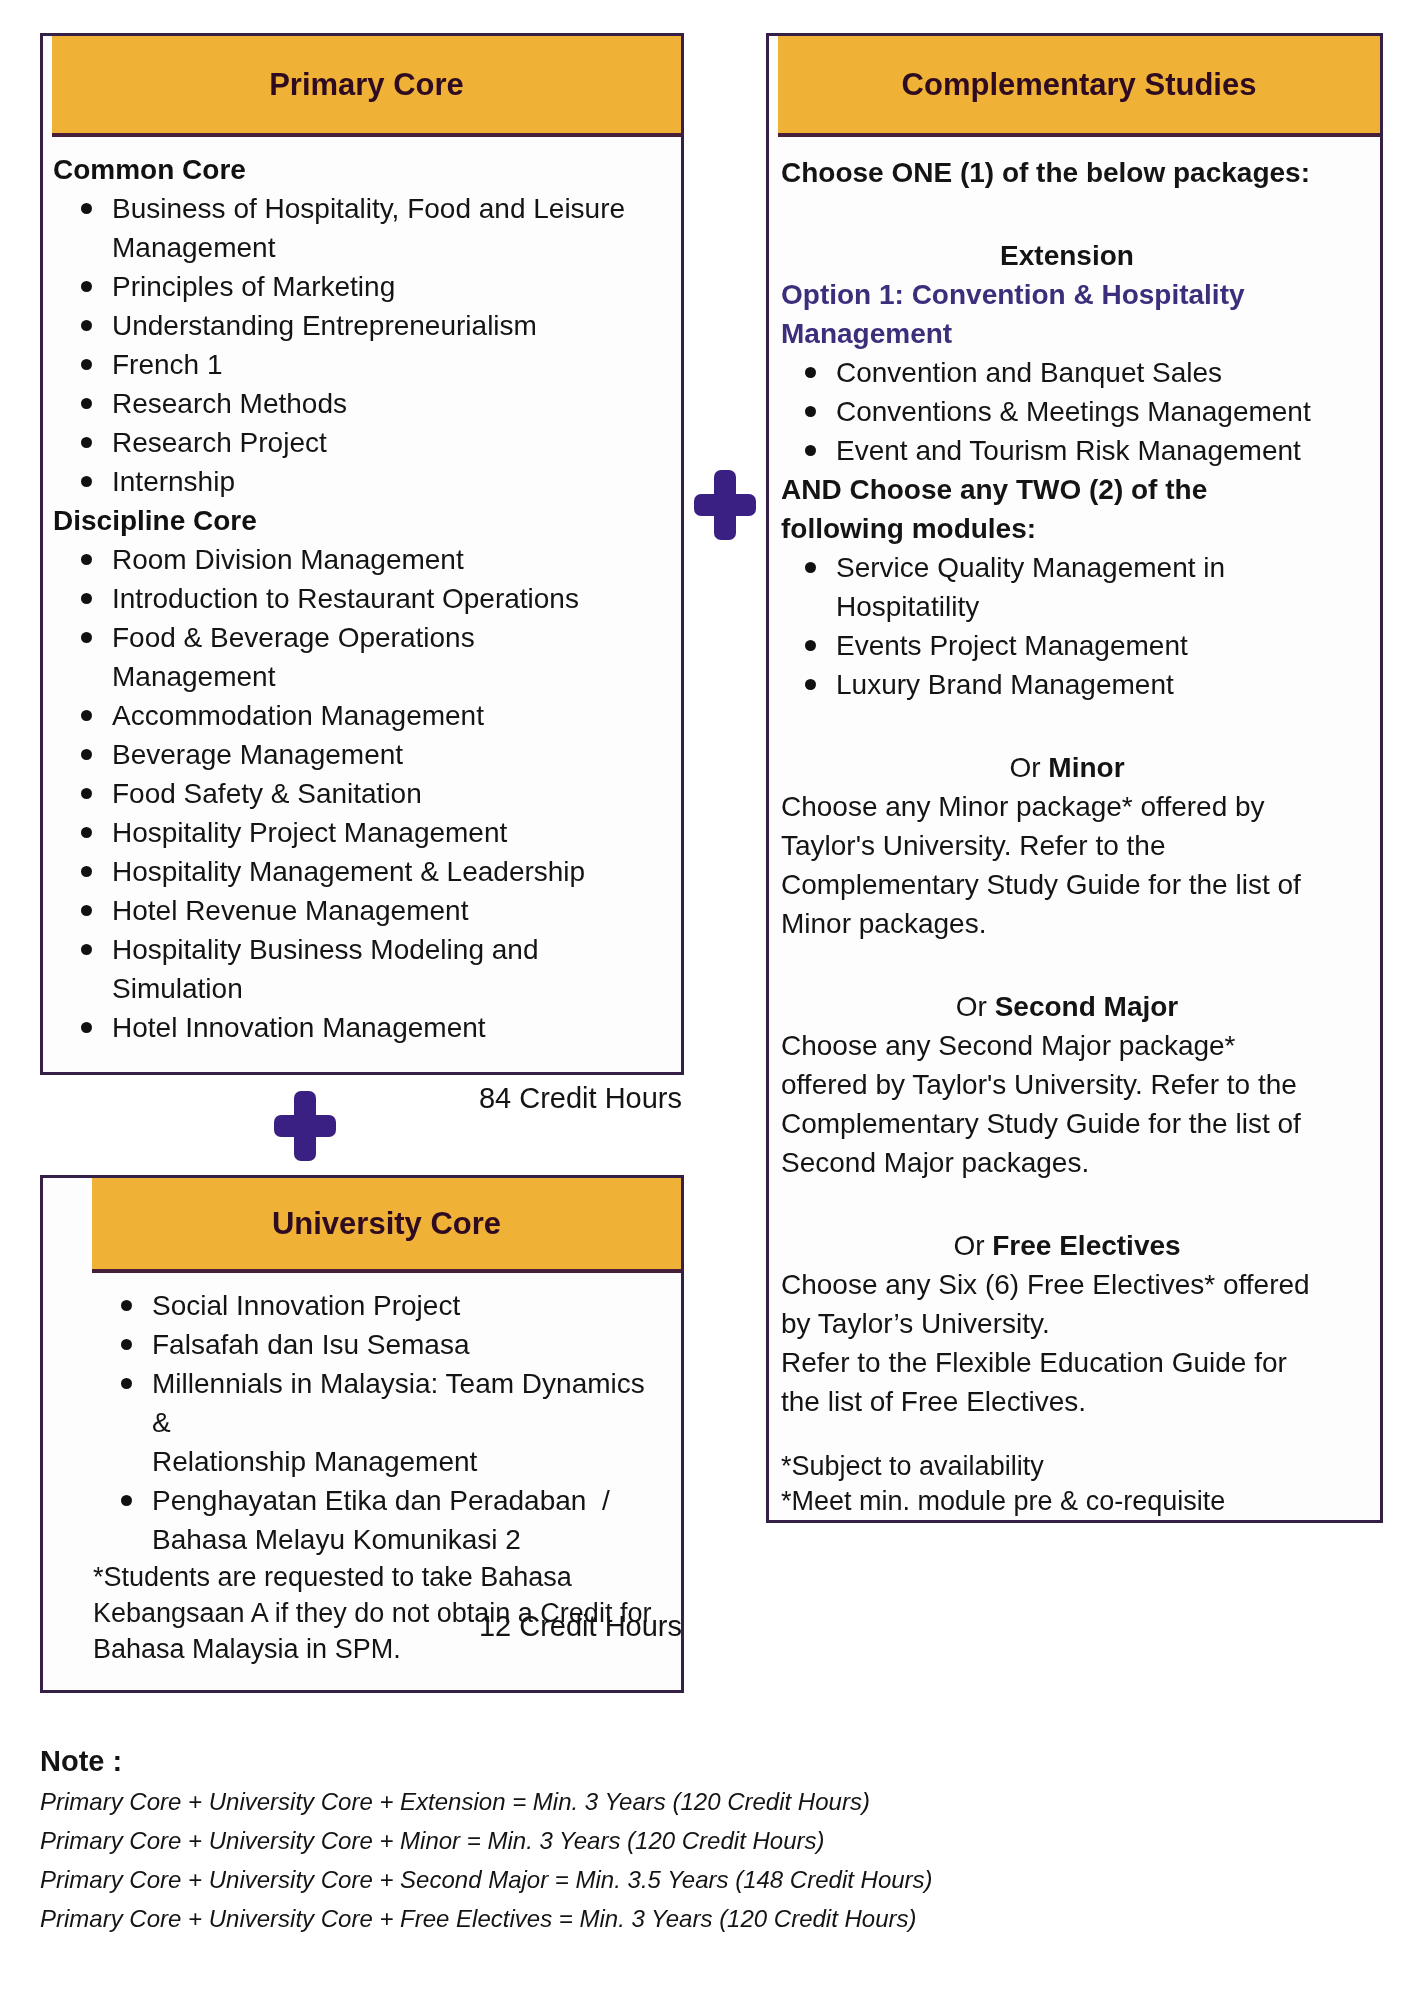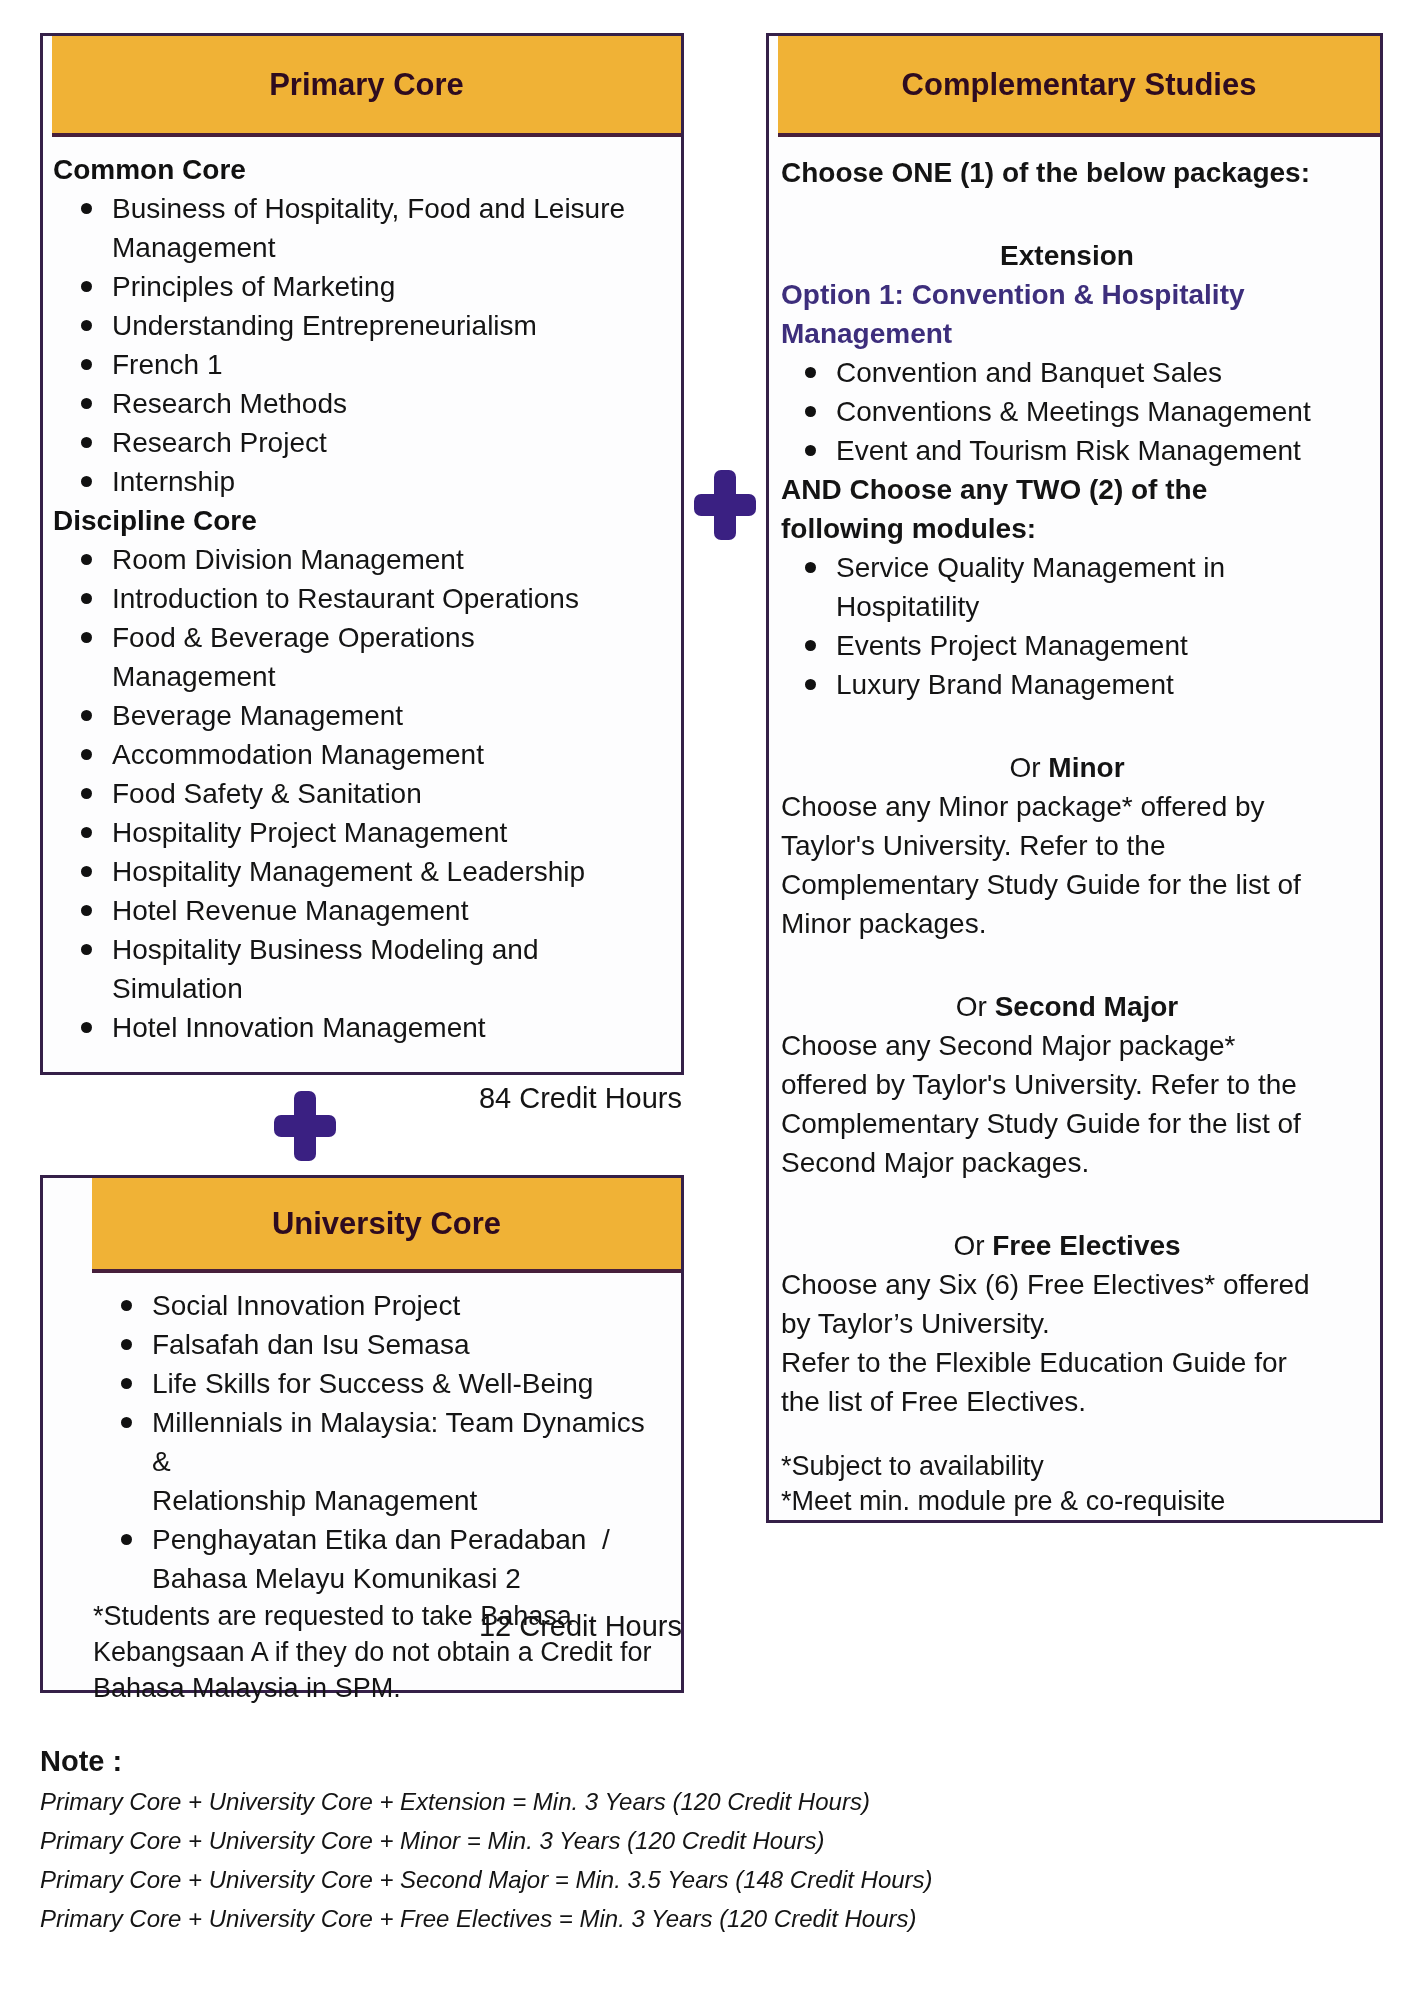--- a/index.html
+++ b/index.html
@@ -106,26 +106,26 @@
           </li>
 
           <li class="bullet-item">
             <span class="dot"></span>
             <span class="txt">Food &amp; Beverage Operations
 Management</span>
           </li>
 
           <li class="bullet-item">
             <span class="dot"></span>
+            <span class="txt">Accommodation Management</span>
+          </li>
+
+          <li class="bullet-item">
+            <span class="dot"></span>
             <span class="txt">Beverage Management</span>
-          </li>
-
-          <li class="bullet-item">
-            <span class="dot"></span>
-            <span class="txt">Accommodation Management</span>
           </li>
 
           <li class="bullet-item">
             <span class="dot"></span>
             <span class="txt">Food Safety &amp; Sanitation</span>
           </li>
 
           <li class="bullet-item">
             <span class="dot"></span>
             <span class="txt">Hospitality Project Management</span>
@@ -169,24 +169,20 @@
           <li class="bullet-item">
             <span class="dot"></span>
             <span class="txt">Social Innovation Project</span>
           </li>
 
           <li class="bullet-item">
             <span class="dot"></span>
             <span class="txt">Falsafah dan Isu Semasa</span>
           </li>
 
-          <li class="bullet-item">
-            <span class="dot"></span>
-            <span class="txt">Life Skills for Success &amp; Well-Being</span>
-          </li>
 
           <li class="bullet-item">
             <span class="dot"></span>
             <span class="txt">Millennials in Malaysia: Team Dynamics &amp;
 Relationship Management</span>
           </li>
 
           <li class="bullet-item">
             <span class="dot"></span>
             <span class="txt">Penghayatan Etika dan Peradaban  /

